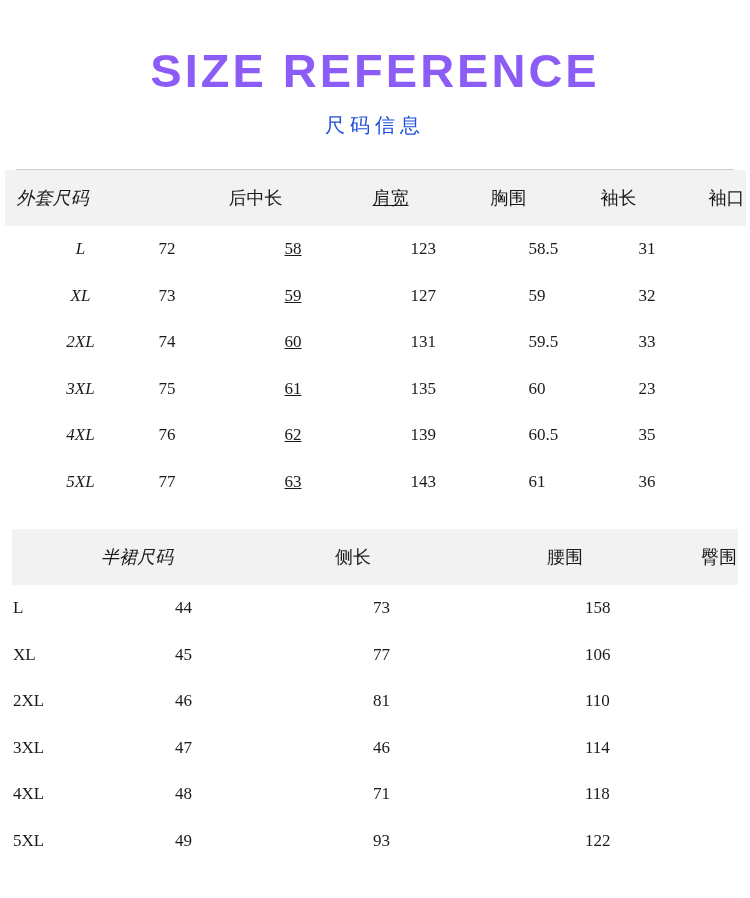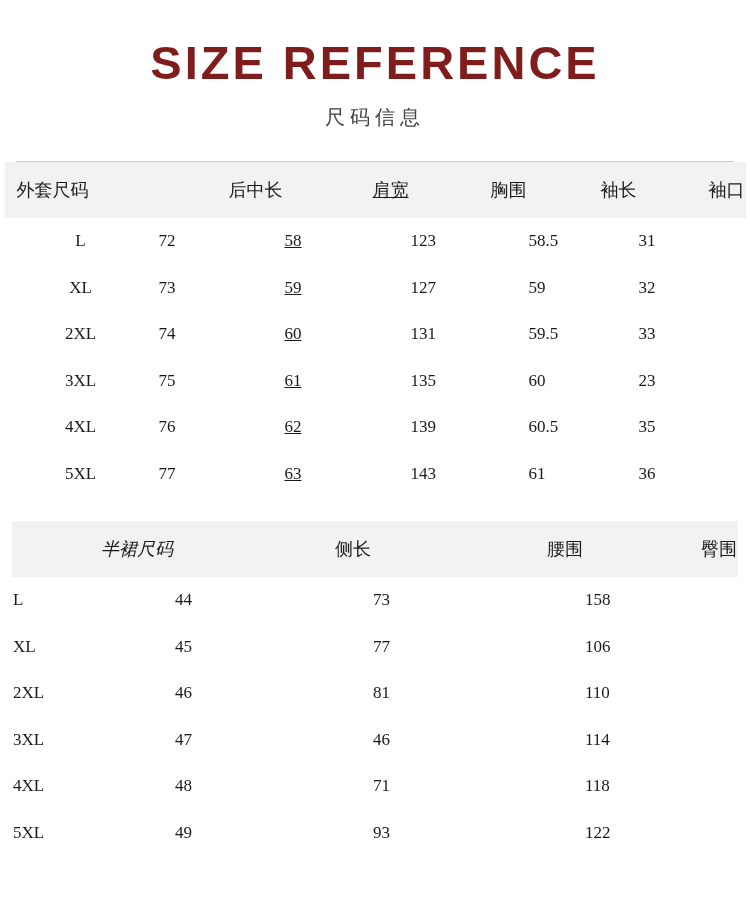--- a/index.html
+++ b/index.html
@@ -22,29 +22,29 @@
   }
   .header {
     padding-top: 32px;
     text-align: center;
   }
   .title {
     font-family: "Liberation Sans", sans-serif;
     font-weight: bold;
     font-size: 47px;
     letter-spacing: 3px;
-    color: #7f1d1d;
+    color: #8b5cf6;
     line-height: 1.15;
-    margin: 4px;
+    margin: 12px;
   }
   .subtitle {
     font-family: "Liberation Sans", sans-serif;
     font-size: 20px;
     letter-spacing: 5px;
-    color: #404040;
+    color: #1d4ed8;
     margin: 14px 0 0 0;
   }
   .rule {
     width: 718px;
     margin: 30px auto 0 auto;
     border-top: 1px solid #cfcfcf;
     height: 0;
     font-size: 0;
     line-height: 0;
   }
@@ -62,21 +62,21 @@
     color: #1a1a1a;
     font-family: "Liberation Sans", sans-serif;
   }
   table.size-table tbody td {
     height: 44.5px;
     font-size: 17px;
     color: #1a1a1a;
     font-family: "Liberation Serif", serif;
   }
   
-  .tbl-jacket th:nth-child(1), .tbl-jacket td:nth-child(1) { width: 140px; text-align: left; padding-left: 12px; }
+  .tbl-jacket th:nth-child(1), .tbl-jacket td:nth-child(1) { width: 140px; text-align: left; padding-left: 12px; font-style: italic; }
   .tbl-jacket th:nth-child(1) { text-align: left; }
   .tbl-jacket td:nth-child(1) { text-align: center; padding-left: 0; }
   .tbl-jacket th:nth-child(2), .tbl-jacket td:nth-child(2) { width: 124px; }
   .tbl-jacket th:nth-child(3), .tbl-jacket td:nth-child(3) { width: 124px; text-decoration: underline; }
   .tbl-jacket th:nth-child(4), .tbl-jacket td:nth-child(4) { width: 116px; }
   .tbl-jacket th:nth-child(5), .tbl-jacket td:nth-child(5) { width: 108px; }
   .tbl-jacket th:nth-child(6), .tbl-jacket td:nth-child(6) { width: 106px; }
   .tbl-jacket th:nth-child(1) .hcell { text-align: left; }
 
   

